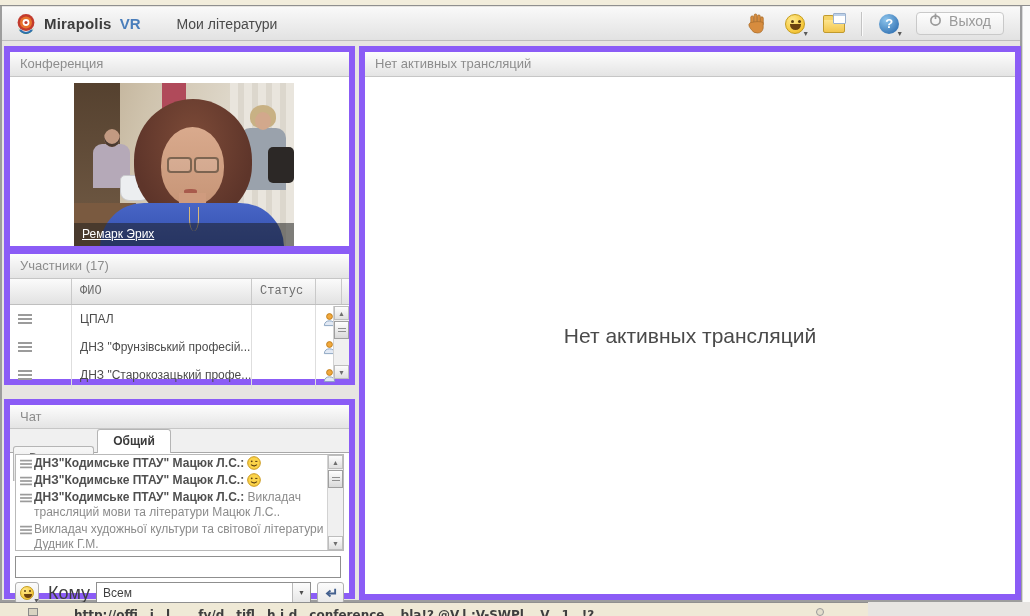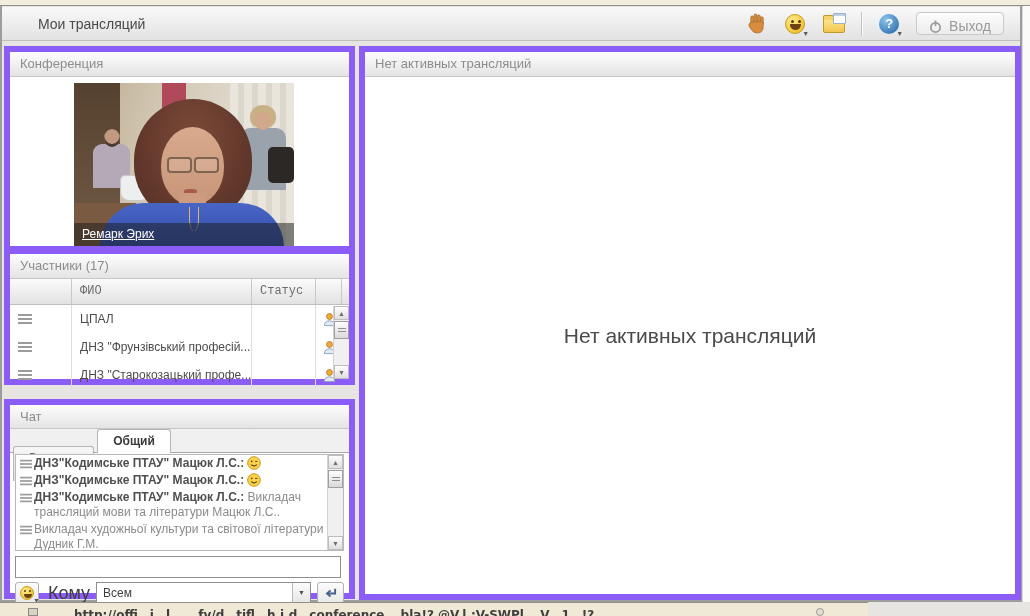--- a/index.html
+++ b/index.html
@@ -39,21 +39,21 @@
     border:1px solid #c09a2e; border-radius:2px; position:relative; margin-top:4px; }
   .folder::before { content:""; position:absolute; left:-1px; top:-4px; width:9px; height:4px;
     background:#f6d468; border:1px solid #c09a2e; border-bottom:none; border-radius:2px 2px 0 0; }
   .folder::after { content:""; position:absolute; right:-2px; top:-6px; width:11px; height:9px;
     background:#fff; border:1px solid #9ab0cc;
     box-shadow:inset 0 2px 0 #bcd0e8; border-radius:1px; }
   .help-circle { width:20px; height:20px; border-radius:50%;
     background:radial-gradient(circle at 35% 30%, #8cc4ec, #3a79b8 75%);
     color:#fff; font-size:13px; font-weight:bold; display:flex; align-items:center; justify-content:center; }
   .tb-sep { width:1px; height:24px; background:#c3c3c3; box-shadow:1px 0 0 #fafafa; }
-  .logout-btn { display:flex; align-items:flex-end; gap:7px; height:23px; padding:0 12px;
+  .logout-btn { display:flex; align-items:flex-start; gap:7px; height:23px; padding:0 12px;
     border:1px solid #c9c9c9; border-radius:4px; background:linear-gradient(#fdfdfd,#ececec);
     color:#9a9a9a; font-size:14px; cursor:default; }
 
   
   .panel { position:absolute; background:#fff; border:6px solid #8b5cf6; }
   .panel-header { height:25px; background:linear-gradient(#fdfdfd,#e4e4e4);
     border-bottom:1px solid #c6c6c6; color:#8d8d8d; font-size:13px;
     line-height:24px; padding-left:10px; }
 
   
@@ -178,21 +178,33 @@
 </head>
 <body>
 
 <div class="top-strip"></div>
 <div class="win-left"></div>
 <div class="win-right"></div>
 <div class="right-edge"></div>
 <div class="win-bottom"></div>
 
 <div class="toolbar">
-  <span class="menu-item">Мои трансляций</span>
+  <div class="logo">
+    <svg width="24" height="24" viewBox="0 0 24 24">
+      <circle cx="12" cy="10.5" r="8.4" fill="#c23b2e"></circle>
+      <circle cx="12" cy="10.5" r="6" fill="#e8742c"></circle>
+      <circle cx="12" cy="10.5" r="3.4" fill="#fff"></circle>
+      <circle cx="12" cy="10.5" r="1.6" fill="#c23b2e"></circle>
+      <path d="M4 16 Q12 25 20 16 L17 20 Q12 24 7 20 Z" fill="#3a9a46"></path>
+      <path d="M6 18 Q12 24 18 18" fill="none" stroke="#2f6fb0" stroke-width="2"></path>
+    </svg>
+    <span class="brand">Mirapolis</span>
+      <span class="brand-suffix">VR</span>
+  </div>
+  <span class="menu-item">Мои літератури</span>
 
   <div class="toolbar-right">
     <span class="tb-icon">
       <svg width="19" height="21" viewBox="0 0 20 22">
         <g fill="#d78c3e" stroke="#a96f2e" stroke-width="0.8">
           <rect x="4" y="3" width="3" height="10" rx="1.5"></rect>
           <rect x="7.5" y="1" width="3" height="11" rx="1.5"></rect>
           <rect x="11" y="2" width="3" height="11" rx="1.5"></rect>
           <rect x="14.3" y="4" width="2.8" height="9" rx="1.4"></rect>
           <path d="M3.5 10 Q1 12 2.5 14.5 L5 18 Q7 21 11 21 Q16 21 17 16 L17 10 Q13 8 4 10 Z"></path>

